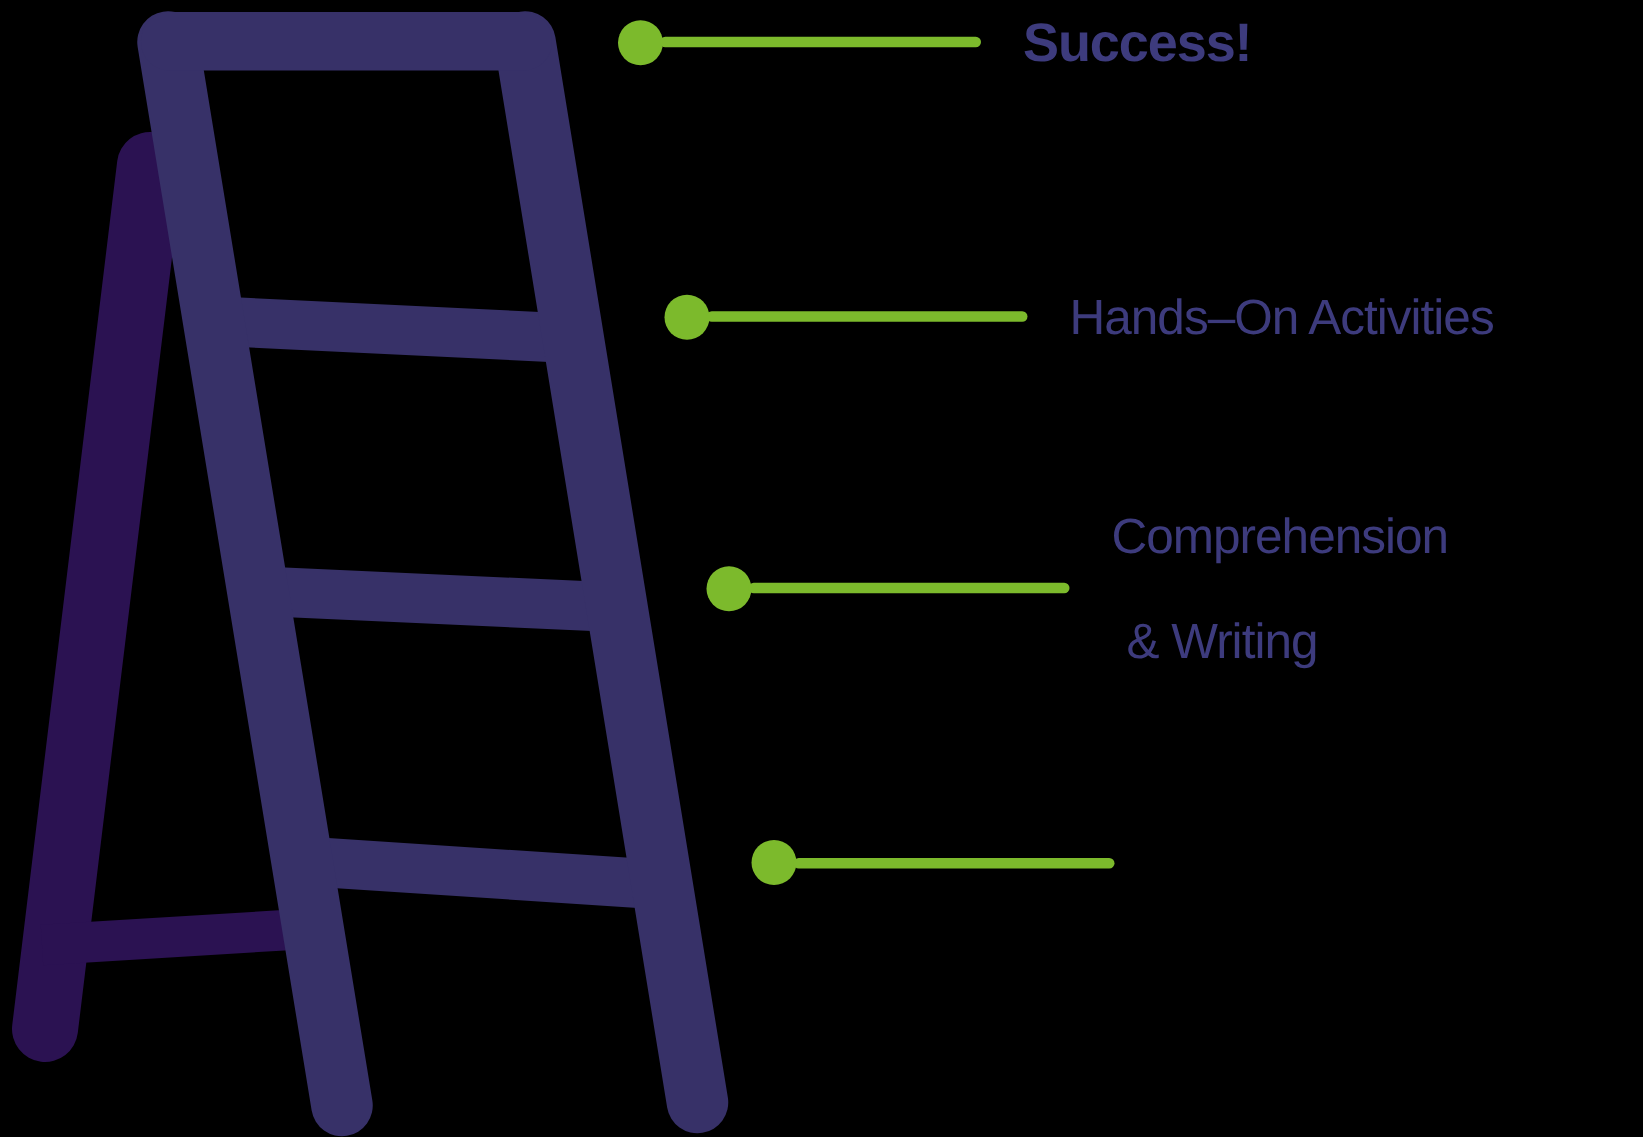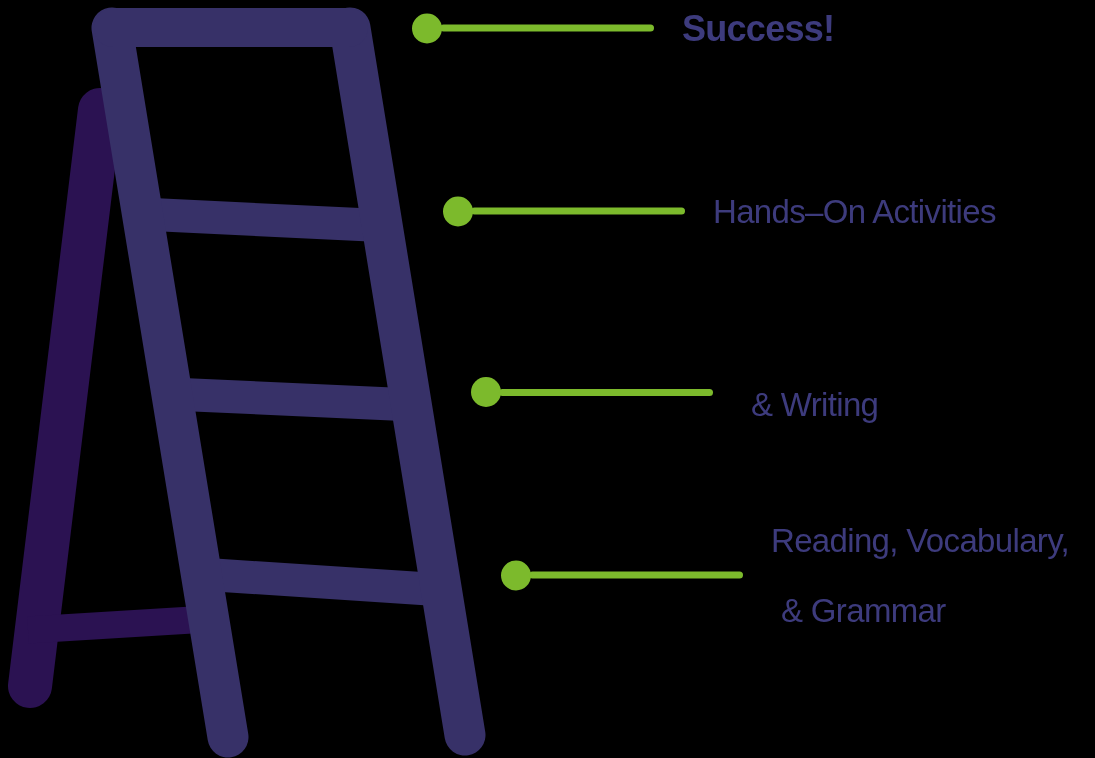--- a/index.html
+++ b/index.html
@@ -93,24 +93,21 @@
 <div id="callout-2" class="callout">
   <div class="dot"></div>
   <div class="line"></div>
   <div class="text">Hands–On Activities</div>
 </div>
 
 <div id="callout-3" class="callout">
   <div class="dot"></div>
   <div class="line"></div>
   <div class="text">
+    <span>Comprehension</span>
     <span class="line2">&amp; Writing</span>
   </div>
 </div>
 
 <div id="callout-4" class="callout">
   <div class="dot"></div>
   <div class="line"></div>
-  <div class="text">
-    <span>Reading, Vocabulary,</span>
-    <span class="line2">&amp; Grammar</span>
-  </div>
 </div>
 
 </body></html>

